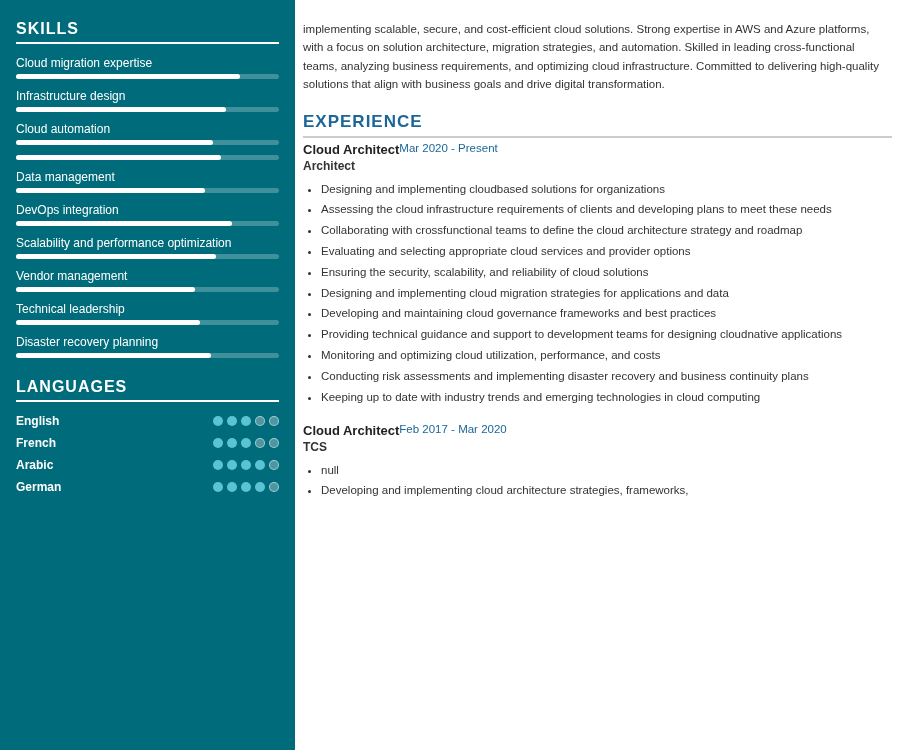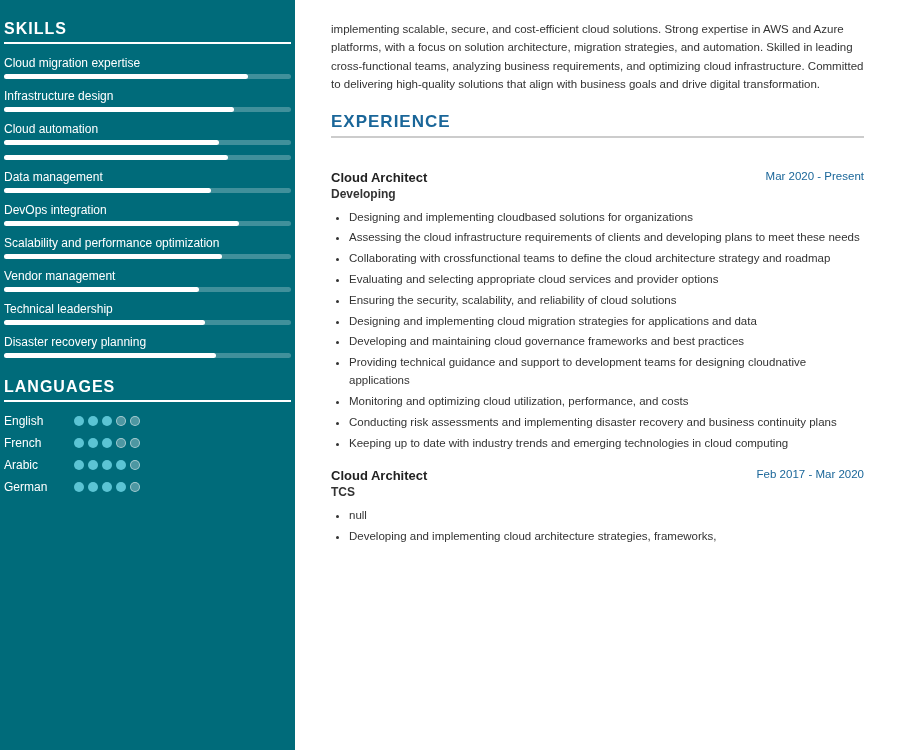--- a/index.html
+++ b/index.html
@@ -15,21 +15,21 @@
       width: 900px;
       min-height: 750px;
       display: flex;
       background: #fff;
     }
     
     .sidebar {
       width: 295px;
       background: #006b7a;
       color: #fff;
-      padding: 20px 4px;
+      padding: 20px 16px;
       flex-shrink: 0;
     }
     .section-title {
       font-size: 16px;
       font-weight: bold;
       letter-spacing: 1px;
       color: #fff;
       border-bottom: 2px solid #fff;
       padding-bottom: 4px;
       margin-bottom: 12px;
@@ -52,21 +52,23 @@
       background: #fff;
       height: 5px;
       border-radius: 3px;
     }
     .lang-section {
       margin-top: 20px;
     }
     .lang-item {
       display: flex;
       align-items: center;
+      justify-content: space-between;
       margin-bottom: 8px;
+      font-weight: bold;
     }
     .lang-name {
       font-size: 12px;
       color: #fff;
       width: 70px;
     }
     .lang-dots {
       display: flex;
       gap: 4px;
     }
@@ -81,41 +83,40 @@
     .dot-empty {
       background: rgba(255,255,255,0.3);
       border: 1px solid rgba(255,255,255,0.5);
     }
     .edu-section {
       margin-top: 20px;
     }
     
     .main-content {
       flex: 1;
-      padding: 20px 36px;
+      padding: 20px 8px;
       background: #fff;
     }
     .summary-text {
       font-size: 11.5px;
       color: #333;
       line-height: 1.6;
       margin-bottom: 18px;
     }
     .exp-title {
       font-size: 17px;
       font-weight: bold;
       color: #1a6699;
       letter-spacing: 1px;
       border-bottom: 2px solid #ccc;
       padding-bottom: 4px;
-      margin-bottom: 32px;
+      margin-bottom: 4px;
     }
     .job-header {
       display: flex;
-      justify-content: space-between;
       align-items: flex-start;
       margin-bottom: 2px;
     }
     .job-title {
       font-size: 13px;
       font-weight: bold;
       color: #222;
     }
     .job-date {
       font-size: 11.5px;
@@ -262,21 +263,21 @@
     <p class="summary-text">implementing scalable, secure, and cost-efficient cloud solutions. Strong expertise in AWS and Azure platforms, with a focus on solution architecture, migration strategies, and automation. Skilled in leading cross-functional teams, analyzing business requirements, and optimizing cloud infrastructure. Committed to delivering high-quality solutions that align with business goals and drive digital transformation.</p>
 
     <div class="exp-title">EXPERIENCE</div>
 
     <div id="jobs-container">
         <div>
       <div class="job-header">
         <span class="job-title">Cloud Architect</span>
         <span class="job-date">Mar 2020 - Present</span>
       </div>
-      <div class="job-company">Developing</div>
+      <div class="job-company">Architect</div>
       <ul class="job-bullets">
             <li>Designing and implementing cloudbased solutions for organizations</li>
             <li>Assessing the cloud infrastructure requirements of clients and developing plans to meet these needs</li>
             <li>Collaborating with crossfunctional teams to define the cloud architecture strategy and roadmap</li>
             <li>Evaluating and selecting appropriate cloud services and provider options</li>
             <li>Ensuring the security, scalability, and reliability of cloud solutions</li>
             <li>Designing and implementing cloud migration strategies for applications and data</li>
             <li>Developing and maintaining cloud governance frameworks and best practices</li>
             <li>Providing technical guidance and support to development teams for designing cloudnative applications</li>
             <li>Monitoring and optimizing cloud utilization, performance, and costs</li>

